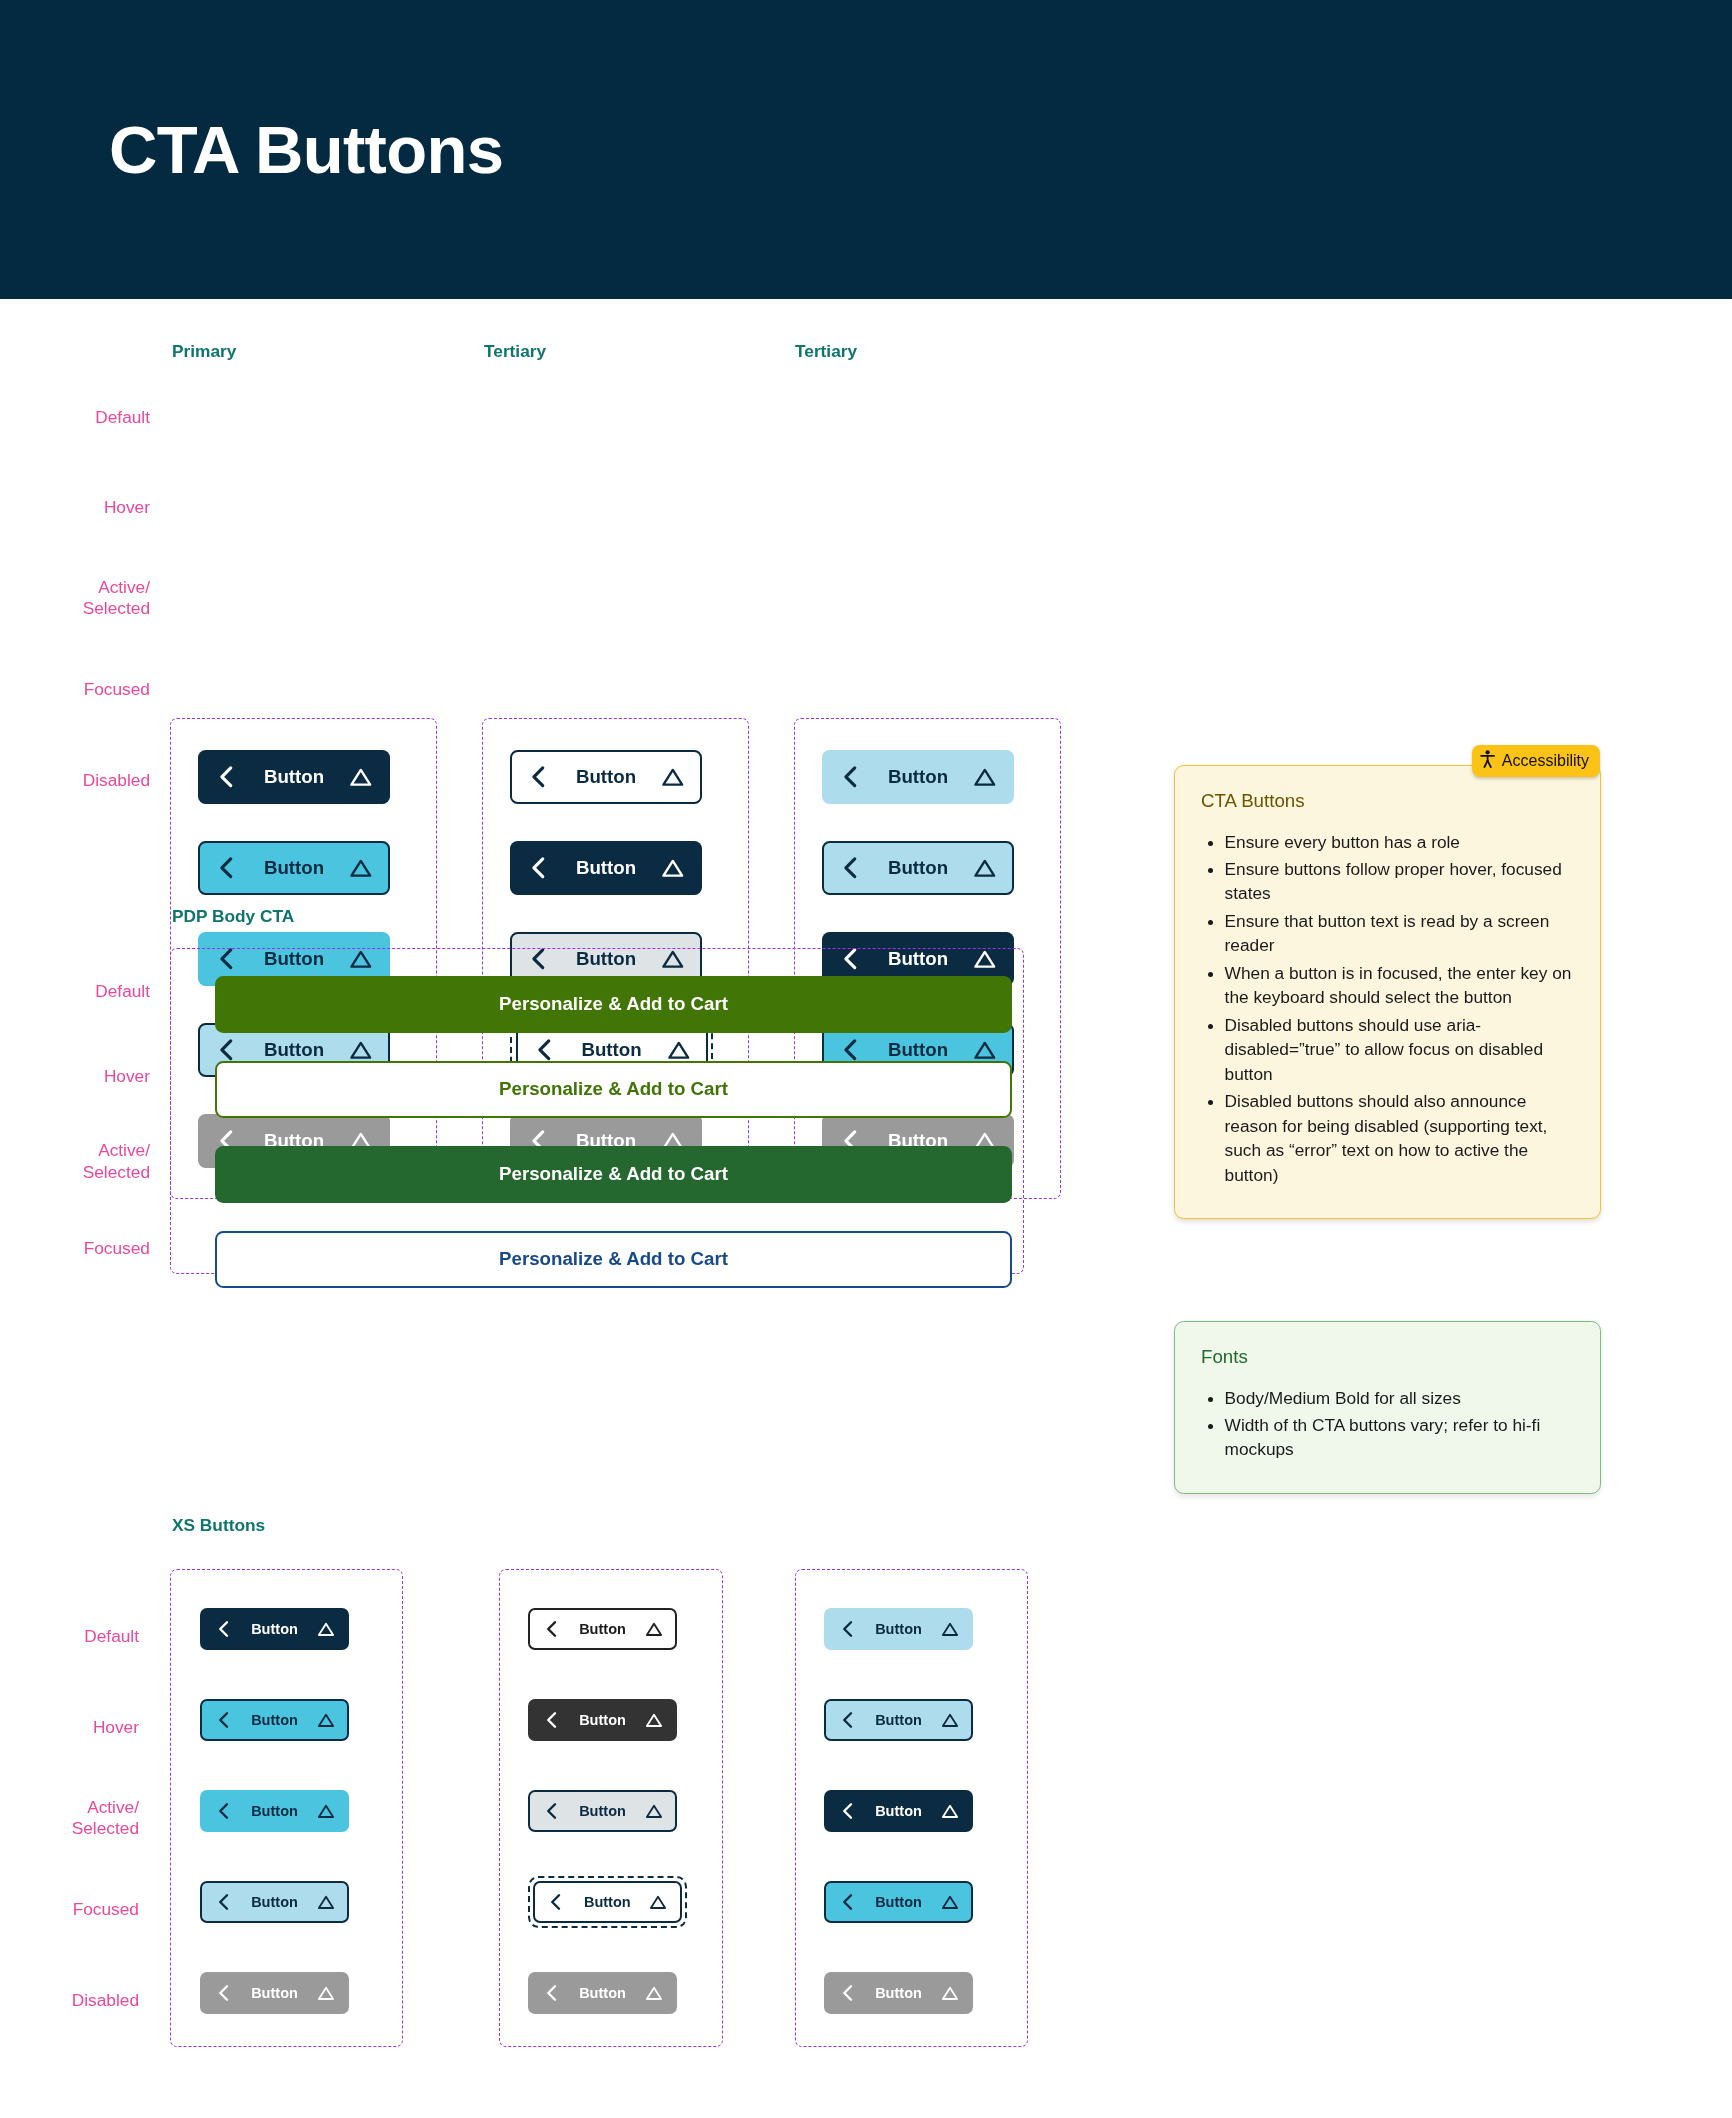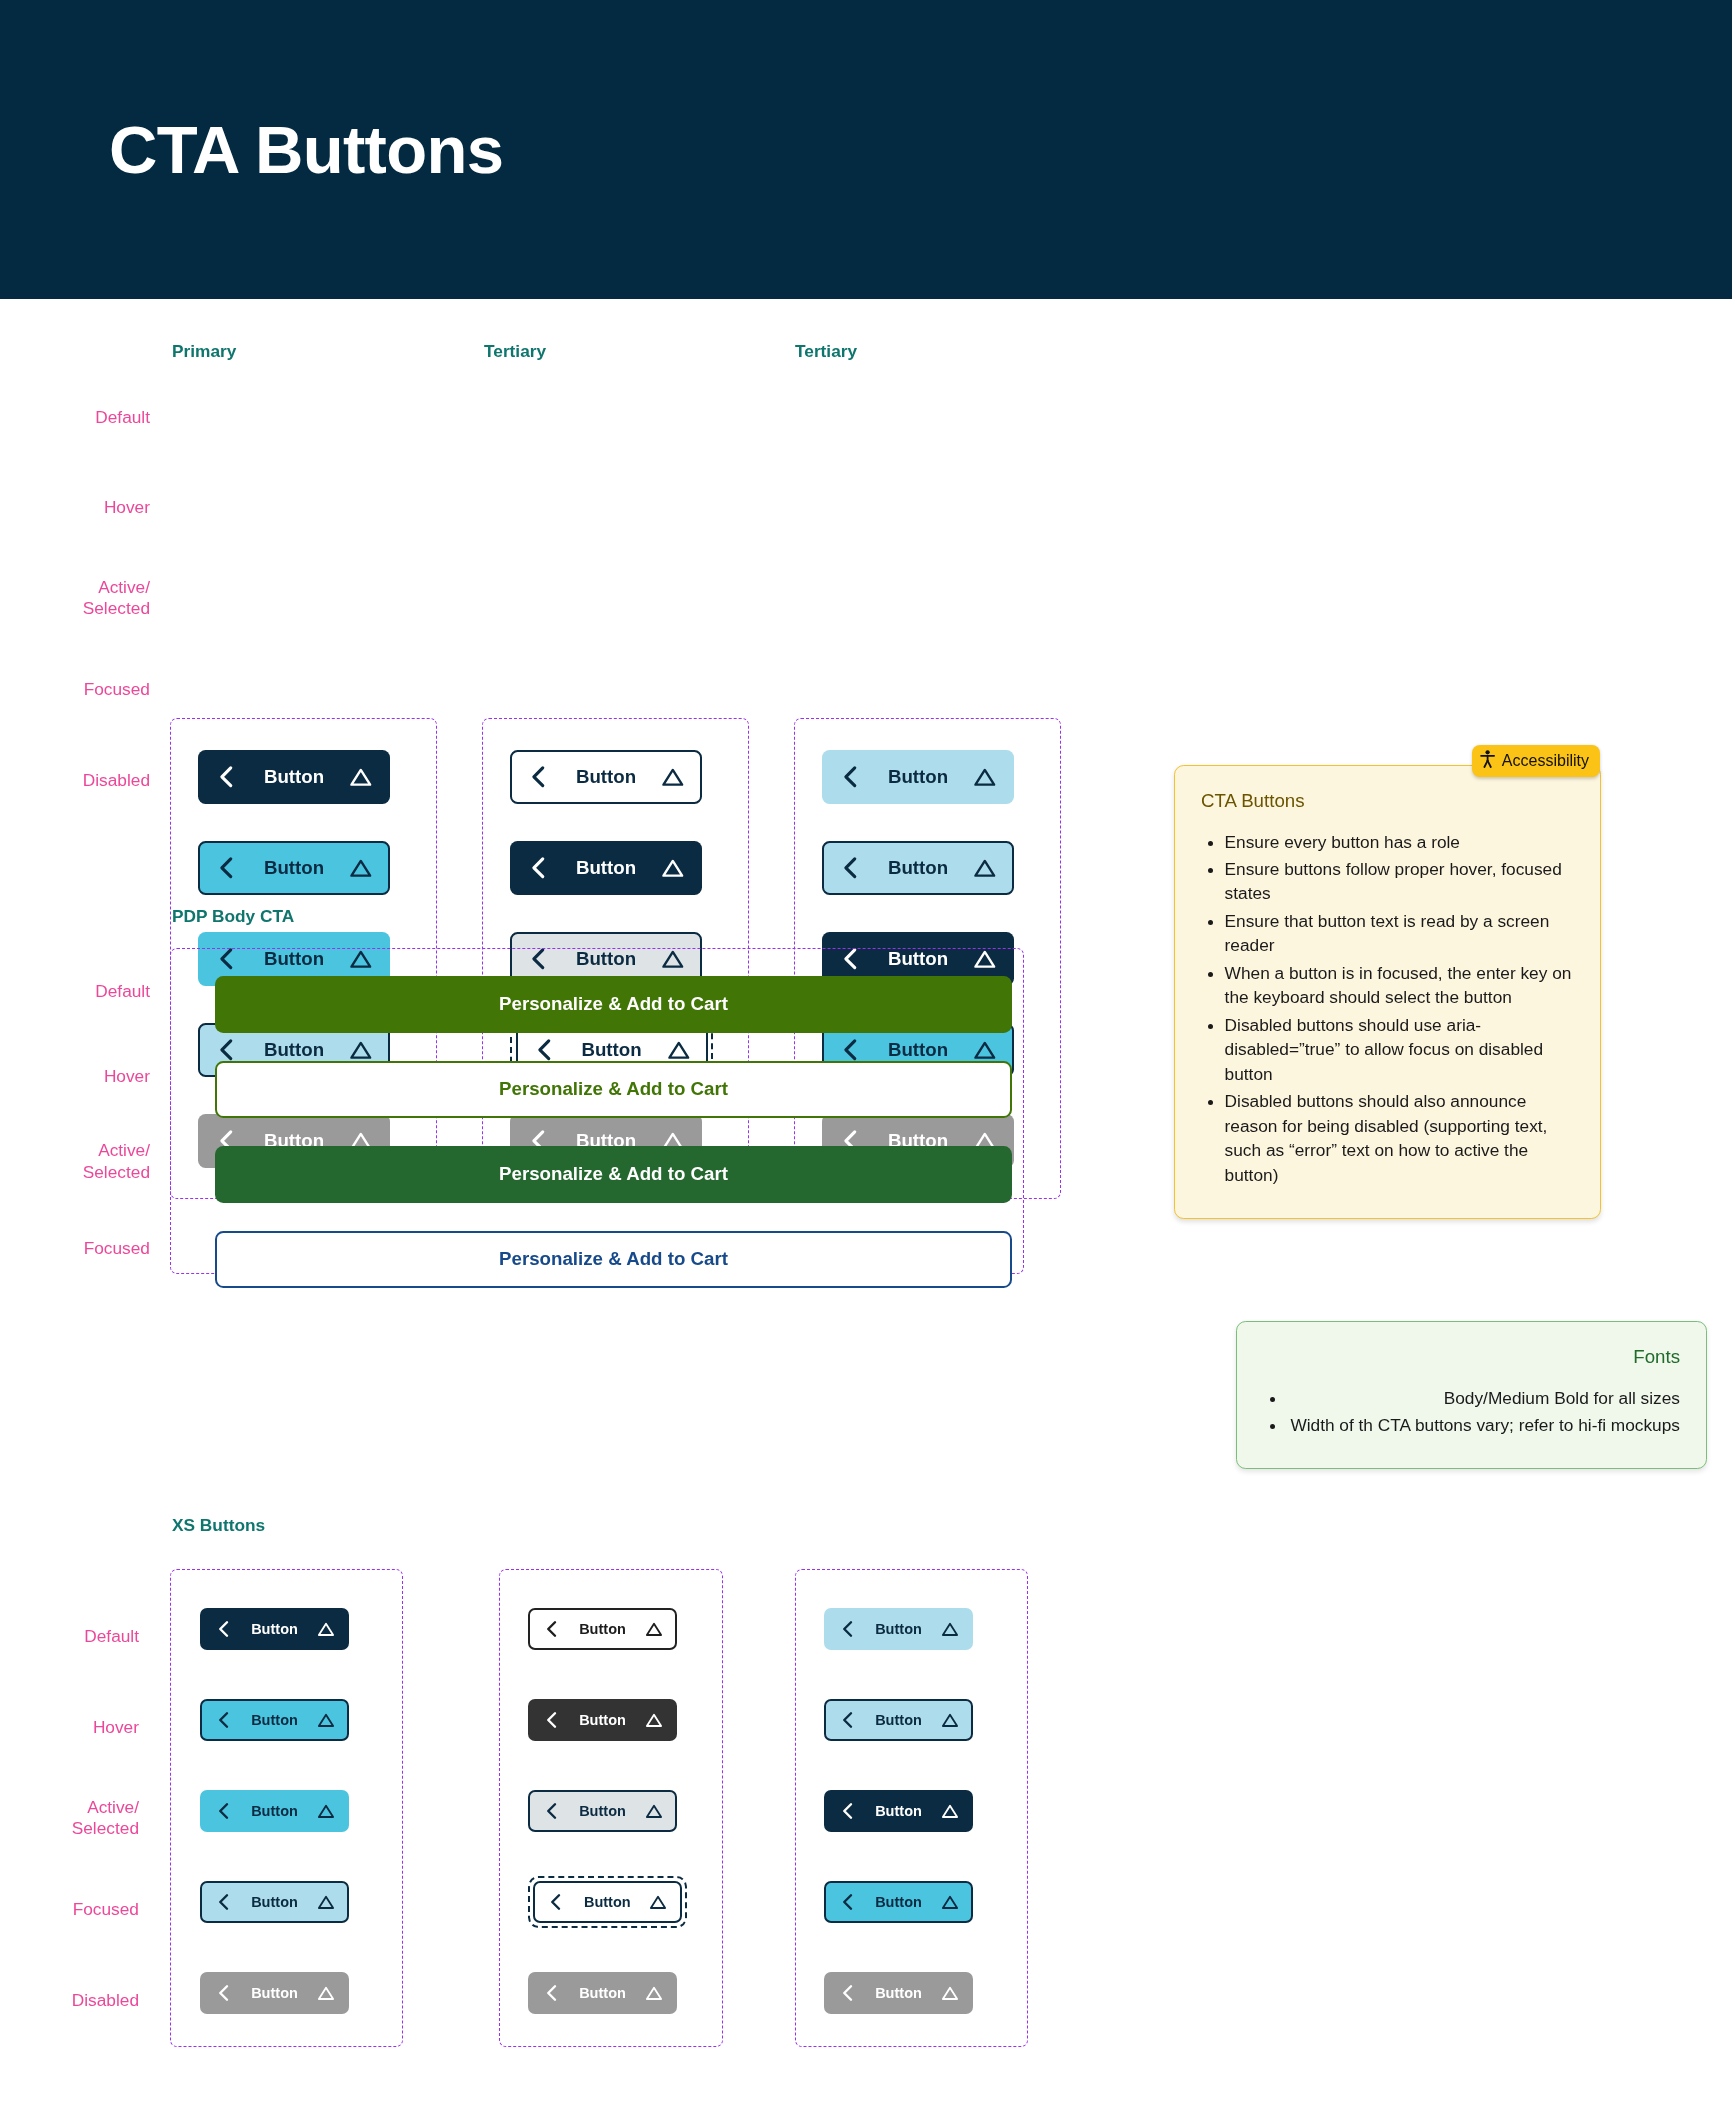--- a/index.html
+++ b/index.html
@@ -433,21 +433,21 @@
     <ul class="note-list" id="a11y-list">
         <li>Ensure every button has a role</li>
         <li>Ensure buttons follow proper hover, focused states</li>
         <li>Ensure that button text is read by a screen reader</li>
         <li>When a button is in focused, the enter key on the keyboard should select the button</li>
         <li>Disabled buttons should use aria-disabled=”true” to allow focus on disabled button</li>
         <li>Disabled buttons should also announce reason for being disabled (supporting text, such as “error” text on how to active the button)</li>
       </ul>
   </div>
 
-  <div style="position:absolute;left:1236px;top:1022px;width:471px;text-align:right;" class="note-card note-fonts">
+  <div style="position:absolute;left:1174px;top:1022px;width:427px;" class="note-card note-fonts">
     <div class="note-title">Fonts</div>
     <ul class="note-list" id="fonts-list">
         <li>Body/Medium Bold for all sizes</li>
         <li>Width of th CTA buttons vary; refer to hi-fi mockups</li>
       </ul>
   </div>
 
   <div style="position:relative;height:430px;">
     <div style="position:absolute;left:172px;top:-5.5px;" class="col-title">PDP Body CTA</div>
 

